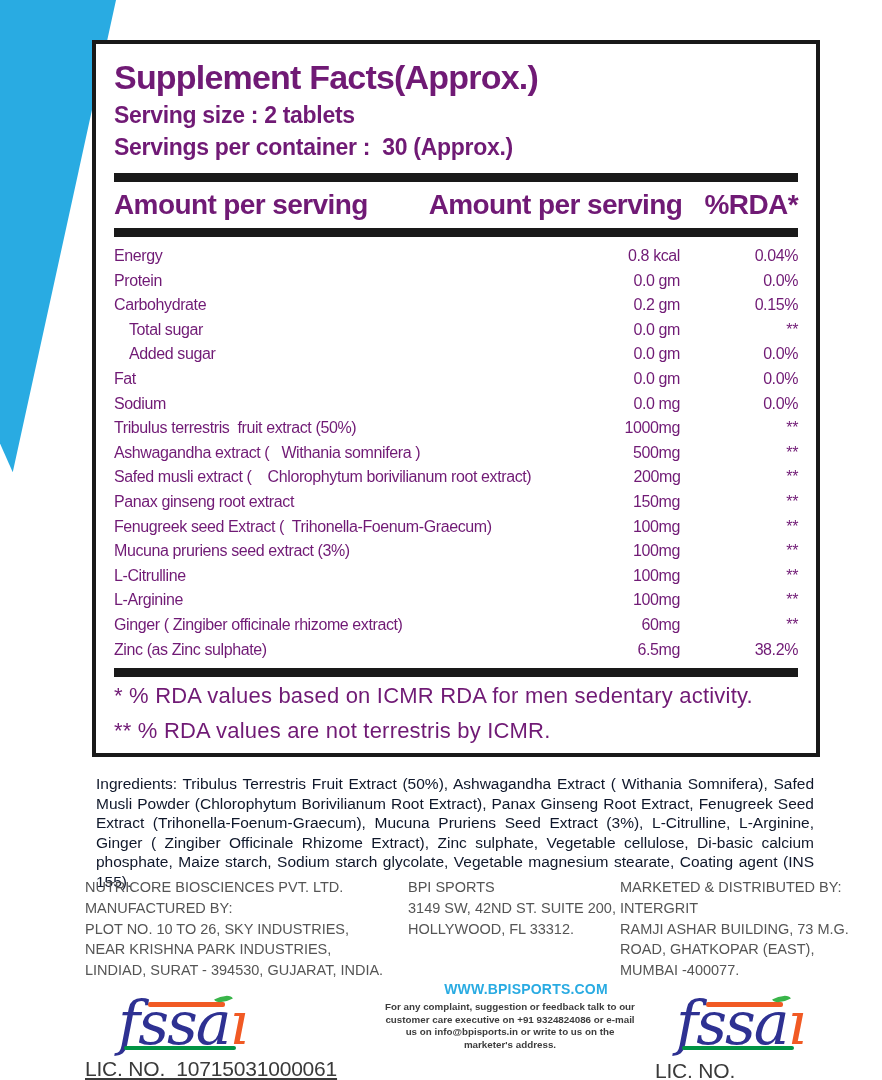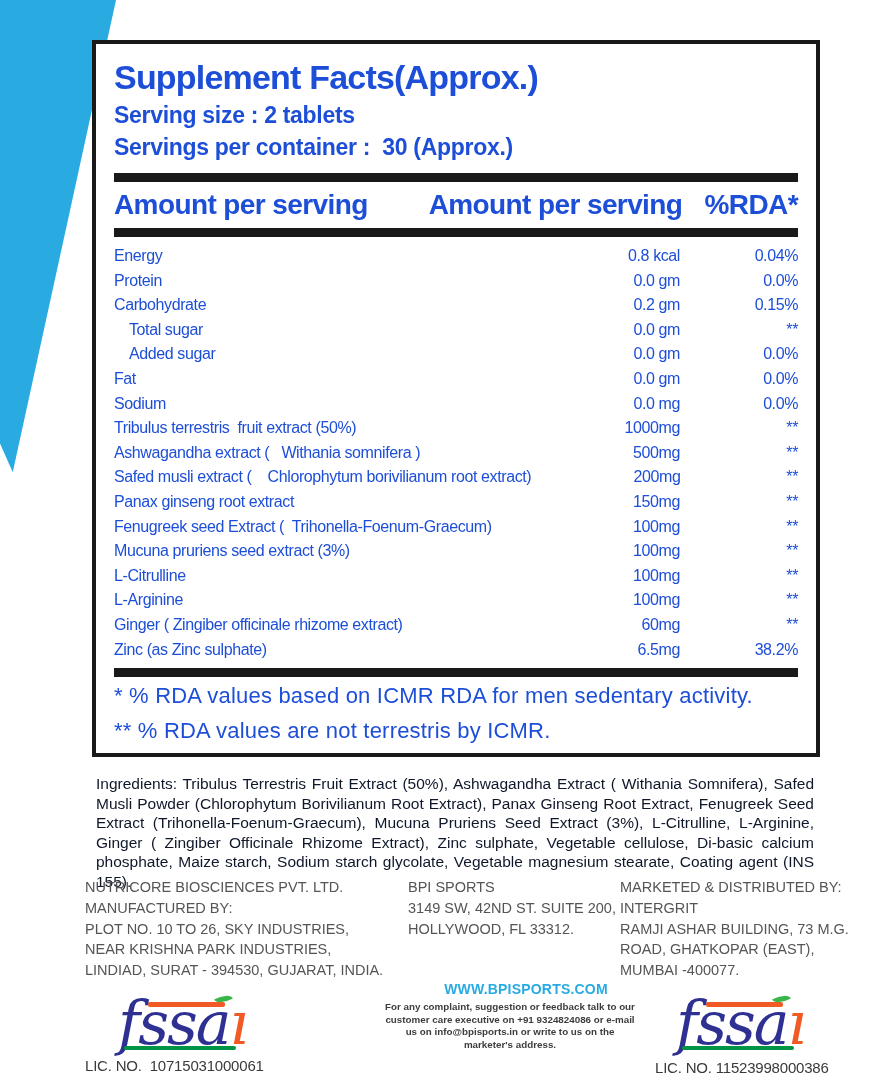--- a/index.html
+++ b/index.html
@@ -6,21 +6,21 @@
   body{width:882px;height:1080px;background:#ffffff;font-family:"Liberation Sans",sans-serif;}
   .page{position:relative;width:882px;height:1080px;background:#fff;overflow:hidden;}
 
   
   .blue-band{position:absolute;left:0;top:0;width:116px;height:482px;
     clip-path:polygon(0 0,100% 0,11% 98%,0 92%);}
 
   
   .panel{position:absolute;left:92px;top:40px;width:728px;height:717px;
     border:4px solid #191919;box-sizing:border-box;background:#fff;
-    padding:10px 18px 0 18px;color:#1d4ed8;}
+    padding:10px 18px 0 18px;color:#701a75;}
   .title{font-size:34px;font-weight:700;letter-spacing:-0.8px;margin-top:4px;}
   .serv{font-size:23px;font-weight:700;letter-spacing:-0.3px;margin-top:5px;white-space:pre-wrap;}
   .bar{height:9px;background:#191919;margin-top:12px;}
   .colhead{display:flex;align-items:flex-end;font-size:28px;font-weight:700;
     letter-spacing:-0.6px;margin-top:7px;}
   .colhead .ch1{width:46%;}
   .colhead .ch2{flex:1;}
   .colhead .ch3{text-align:right;}
   .bar2{height:9px;background:#191919;margin-top:7px;}
   .rows{margin-top:7px;}
@@ -50,21 +50,21 @@
   
   .fssai{position:absolute;width:124px;height:56px;font-family:"DejaVu Serif",serif;font-style:italic;}
   .fssai-left{left:118px;top:996px;}
   .fssai-right{left:676px;top:996px;}
   .fssai-word{position:absolute;left:0;top:2px;width:100%;text-align:center;
     font-size:60px;line-height:50px;letter-spacing:-2px;}
   .fssai-topbar{position:absolute;top:6px;left:24%;width:62%;height:5px;border-radius:2px;}
   .fssai-underline{position:absolute;bottom:2px;left:5%;width:90%;height:4px;border-radius:2px;}
   .fssai-leaf{position:absolute;top:-1px;right:10px;width:17px;height:8px;
     border-radius:0 100% 0 100%;transform:rotate(-28deg);}
-  .lic{position:absolute;font-size:15px;color:#3a3a3a;letter-spacing:-0.2px;white-space:pre-wrap;}
+  .lic{position:absolute;font-size:21px;color:#3a3a3a;letter-spacing:-0.2px;white-space:pre-wrap;text-decoration:underline;}
   .lic-left{left:85px;top:1057px;}
   .lic-right{left:655px;top:1059px;}
 </style>
 </head>
 <body>
 
 <div class="page">
 
   <div class="blue-band" style="background: rgb(41, 171, 226);"></div>
 

